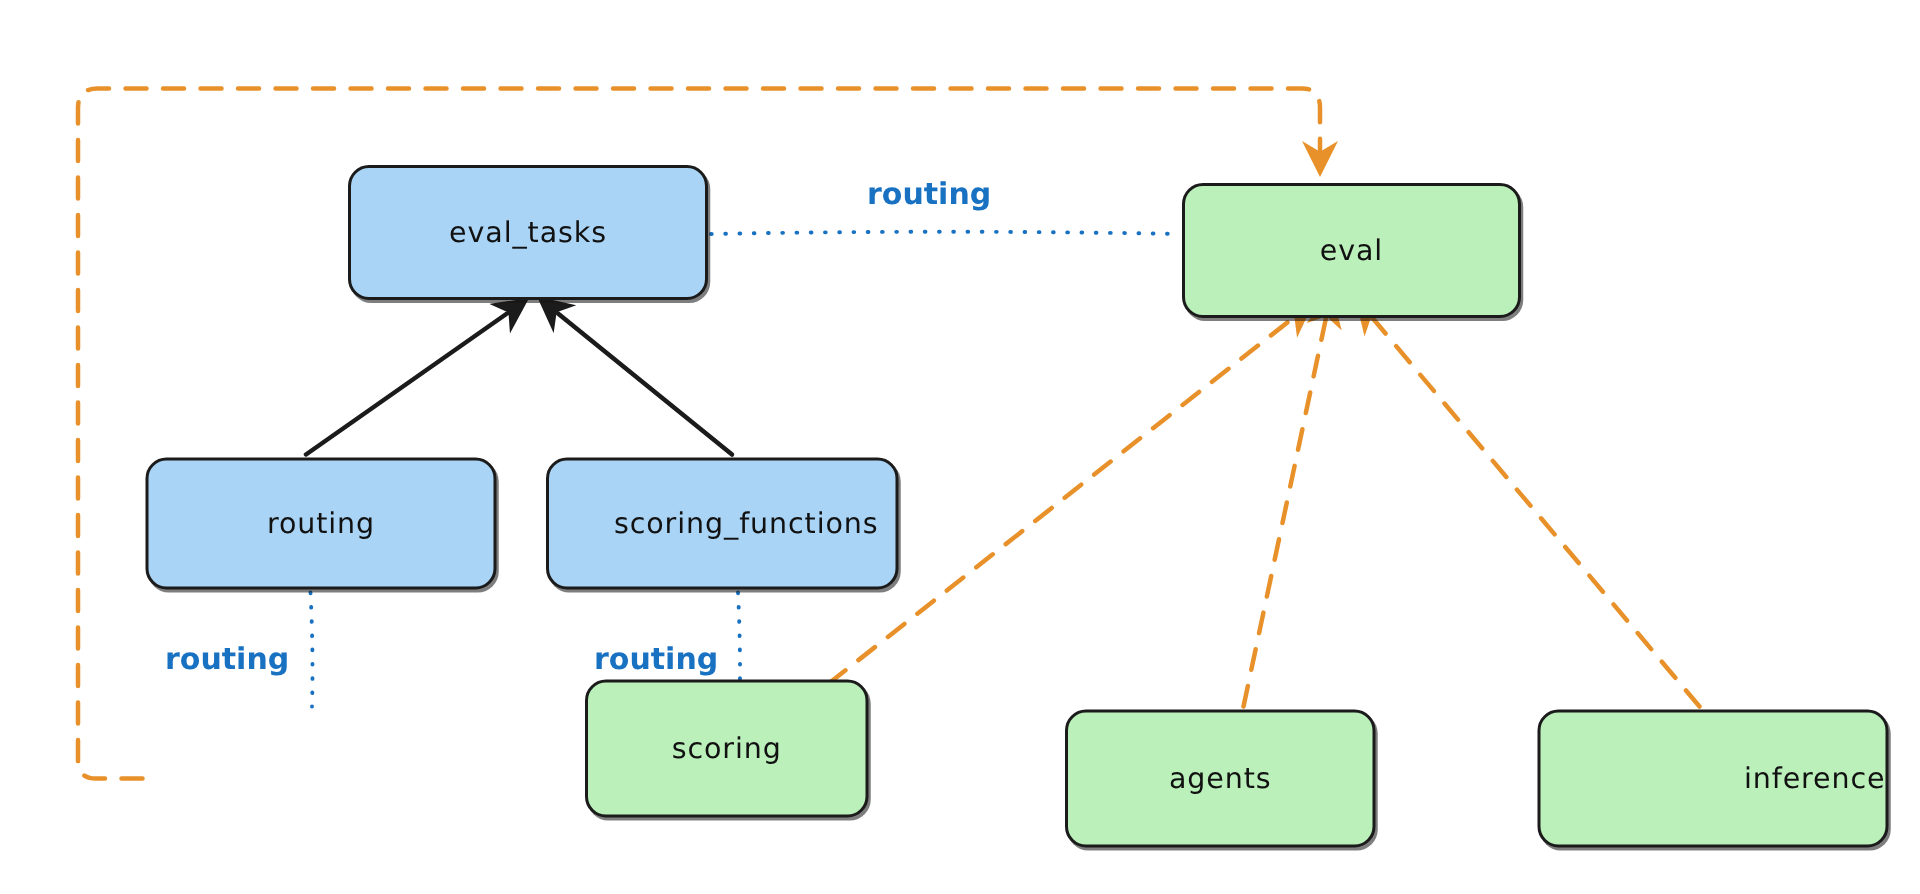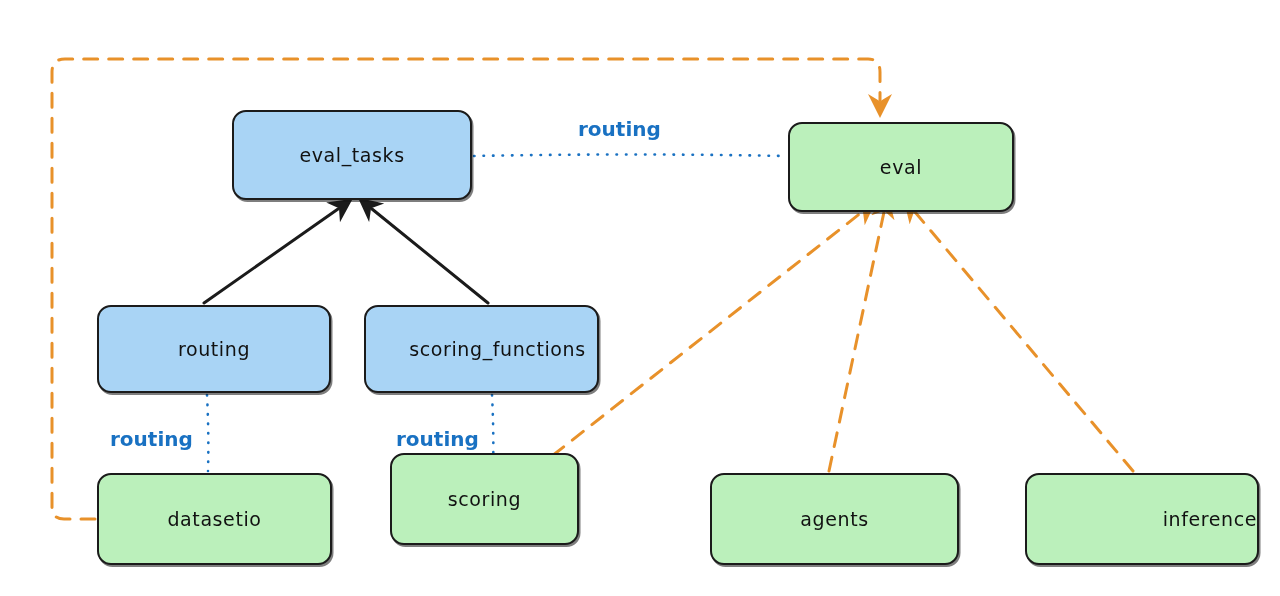--- a/index.html
+++ b/index.html
@@ -98,29 +98,26 @@
   </div>
 
   <div class="node blue" style="left:97px; top:305px; width:234px; height:88px;">
     <span class="node-label">routing</span>
   </div>
 
   <div class="node blue" style="left:364px; top:305px; width:235px; height:88px;padding-left:32px;">
     <span class="node-label">scoring_functions</span>
   </div>
 
-  <div class="node green" style="left:97px; top:473px; width:235px; height:92px;">
-    <span class="node-label">datasetio</span>
-  </div>
 
   <div class="node green" style="left:390px; top:453px; width:189px; height:92px;">
     <span class="node-label">scoring</span>
   </div>
 
-  <div class="node green" style="left:710px; top:473px; width:249px; height:92px;">
+  <div class="node green" style="left:710px; top:473px; width:207px; height:92px;">
     <span class="node-label">agents</span>
   </div>
 
   <div class="node green" style="left:1025px; top:473px; width:234px; height:92px;justify-content:flex-end;">
     <span class="node-label">inference</span>
   </div>
 
   <span class="edge-label" style="left:578px; top:117px;">routing</span>
 
   <span class="edge-label" style="left:110px; top:427px;">routing</span>

